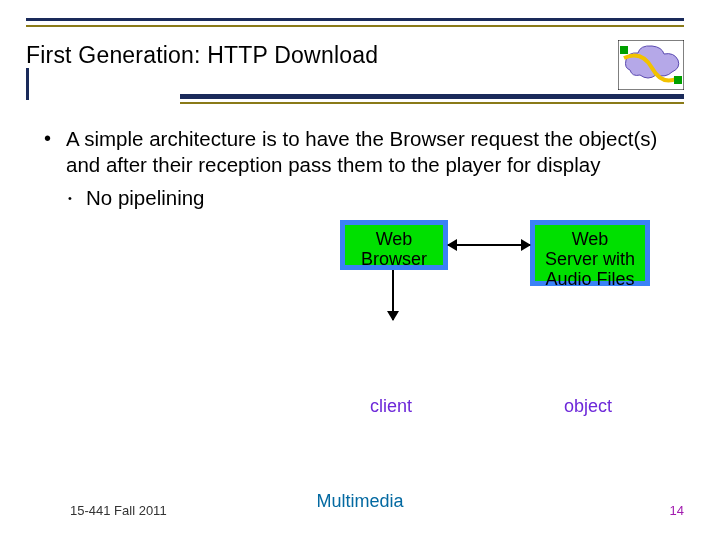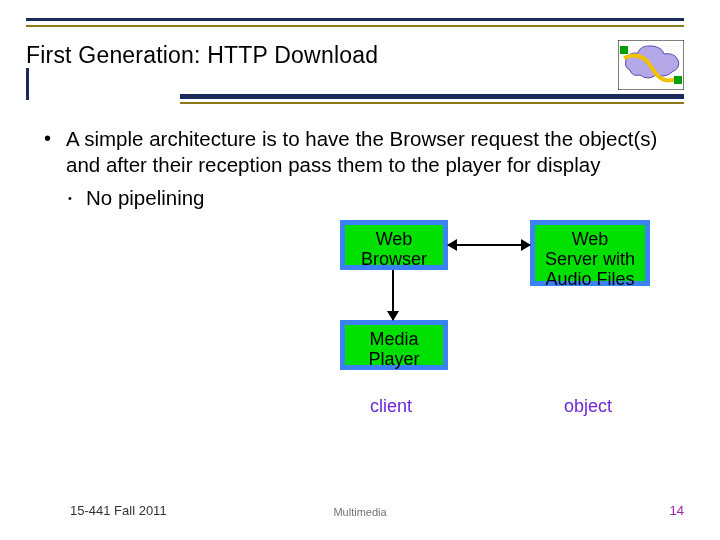--- a/index.html
+++ b/index.html
@@ -187,24 +187,24 @@
     left: 70px;
     bottom: 22px;
     font-size: 13px;
     color: #333;
     margin-top: 20px;
   }
   .footer-center {
     position: absolute;
     left: 0;
     right: 0;
-    bottom: 22px;
+    bottom: 28px;
     text-align: center;
-    font-size: 11px;
-    color: #737373;
+    font-size: 18px;
+    color: #0369a1;
   }
   .footer-right {
     position: absolute;
     right: 36px;
     bottom: 22px;
     font-size: 13px;
     color: #a21caf;
     text-align: center;
   }
 </style>
@@ -239,21 +239,20 @@
 
 <div class="bullets">
   <ul>
     <li class="main">A simple architecture is to have the Browser request the object(s) and after their reception pass them to the player for display</li>
     <li class="sub">No pipelining</li>
   </ul>
 </div>
 
 <div class="diagram">
   <div class="node wb">Web<br>Browser</div>
-  <div class="node mp">Media<br>Player</div>
   <div class="node ws">Web<br>Server with<br>Audio Files</div>
   <div class="arrow-vert"></div>
   <div class="arrow-horiz"></div>
   <div class="diagram-label client">client</div>
   <div class="diagram-label server">object</div>
 </div>
 
 <div class="footer-left">15-441 Fall 2011</div>
 <div class="footer-center">Multimedia</div>
 <div class="footer-right">14</div>

